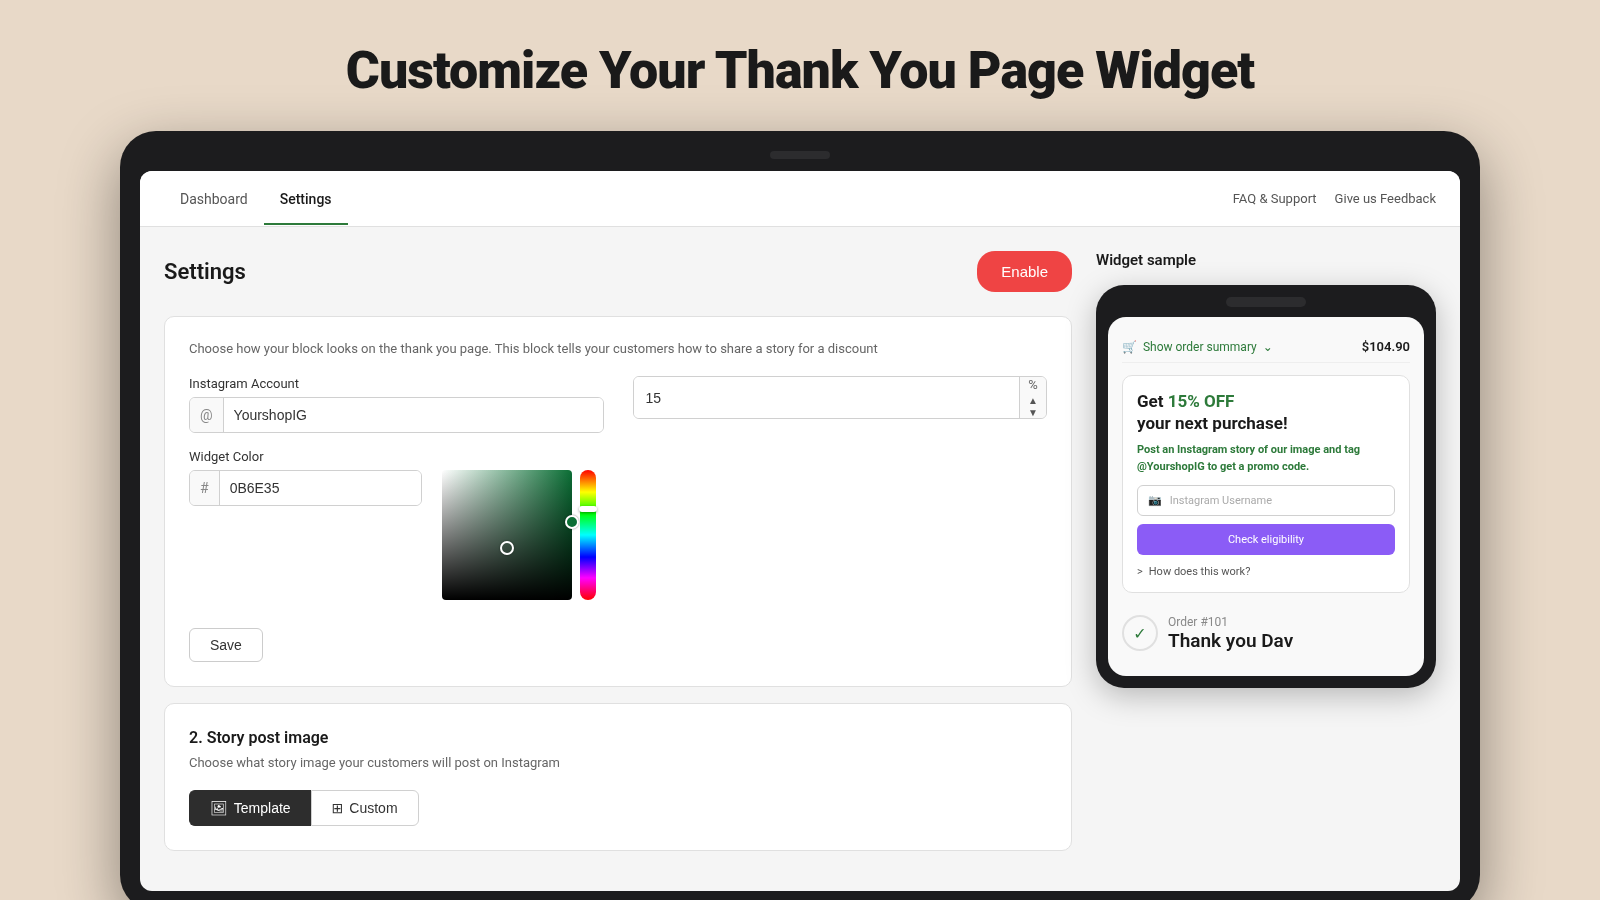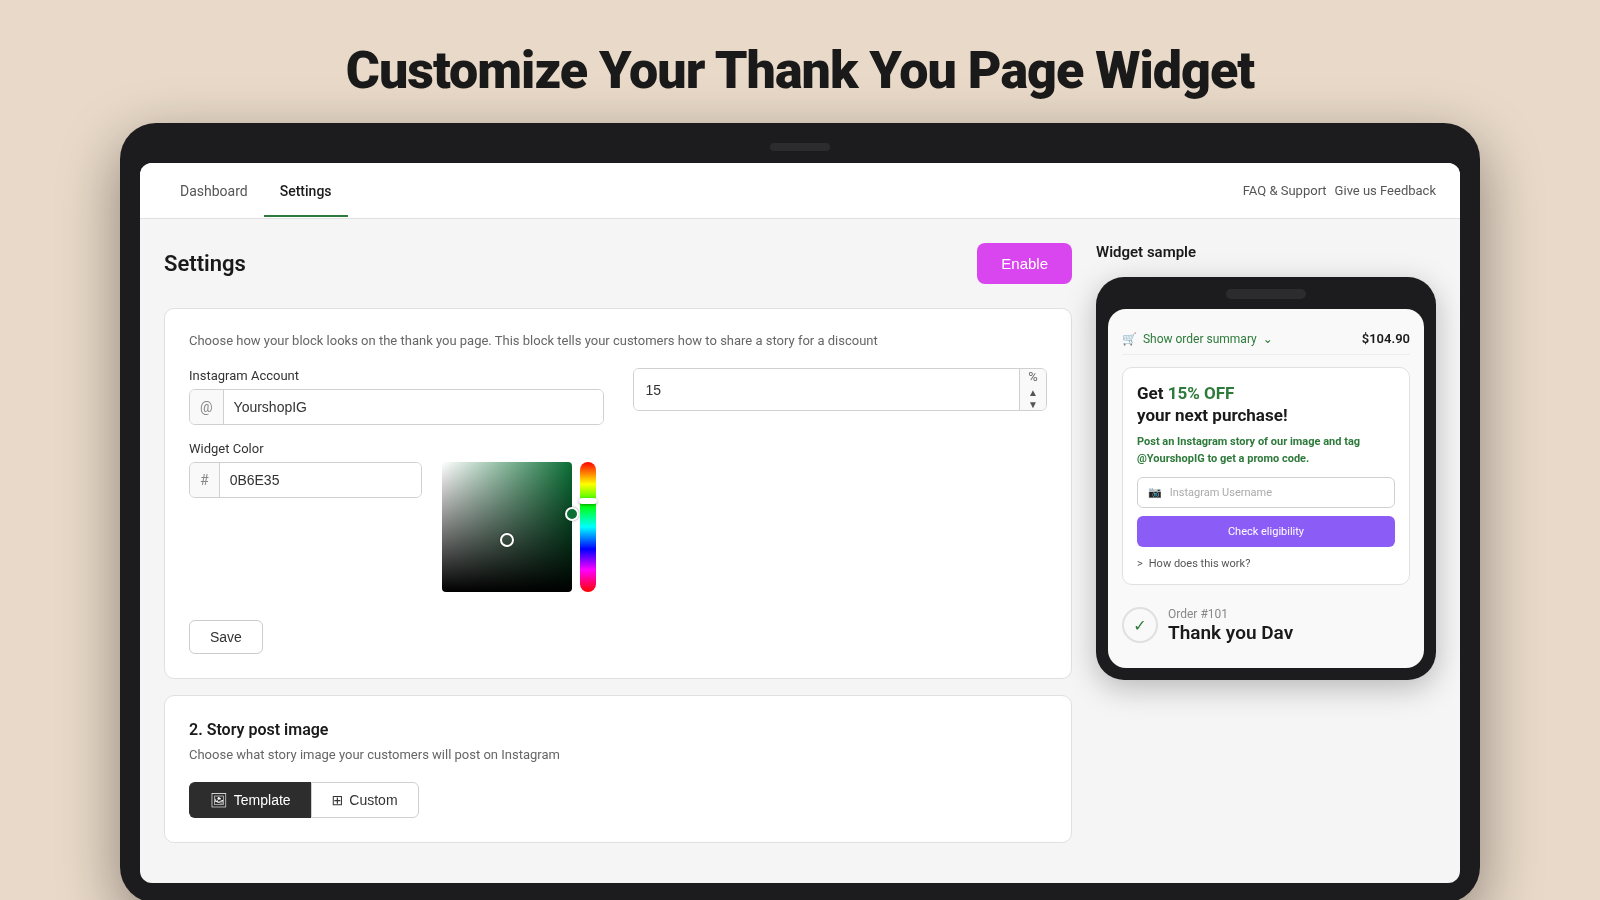--- a/index.html
+++ b/index.html
@@ -14,21 +14,21 @@
       width: 1600px;
       overflow: hidden;
     }
 
     .page-title {
       font-size: 52px;
       font-weight: 900;
       color: #1a1a1a;
       text-align: center;
       margin-top: 40px;
-      margin-bottom: 22px;
+      margin-bottom: 30px;
       letter-spacing: -1px;
     }
 
     .device-wrapper {
       position: relative;
       width: 1360px;
       background: #1c1c1e;
       border-radius: 36px;
       padding: 20px;
       box-shadow: 0 20px 60px rgba(0,0,0,0.4);
@@ -84,21 +84,21 @@
       position: absolute;
       bottom: 0;
       left: 0;
       right: 0;
       height: 2px;
       background: #2d7a3a;
     }
 
     .nav-actions {
       display: flex;
-      gap: 8px;
+      gap: 18px;
       align-items: center;
     }
 
     .nav-link {
       font-size: 13px;
       color: #555;
       cursor: pointer;
       text-decoration: none;
     }
 
@@ -122,24 +122,24 @@
       margin-bottom: 24px;
     }
 
     .settings-title {
       font-size: 22px;
       font-weight: 600;
       color: #1a1a1a;
     }
 
     .enable-btn {
-      background: #d946ef;
+      background: #ef4444;
       color: #fff;
       border: none;
-      border-radius: 8px;
+      border-radius: 18px;
       padding: 12px 24px;
       font-size: 15px;
       font-weight: 500;
       cursor: pointer;
     }
 
     .section-card {
       background: #fff;
       border: 1px solid #e0e0e0;
       border-radius: 10px;

